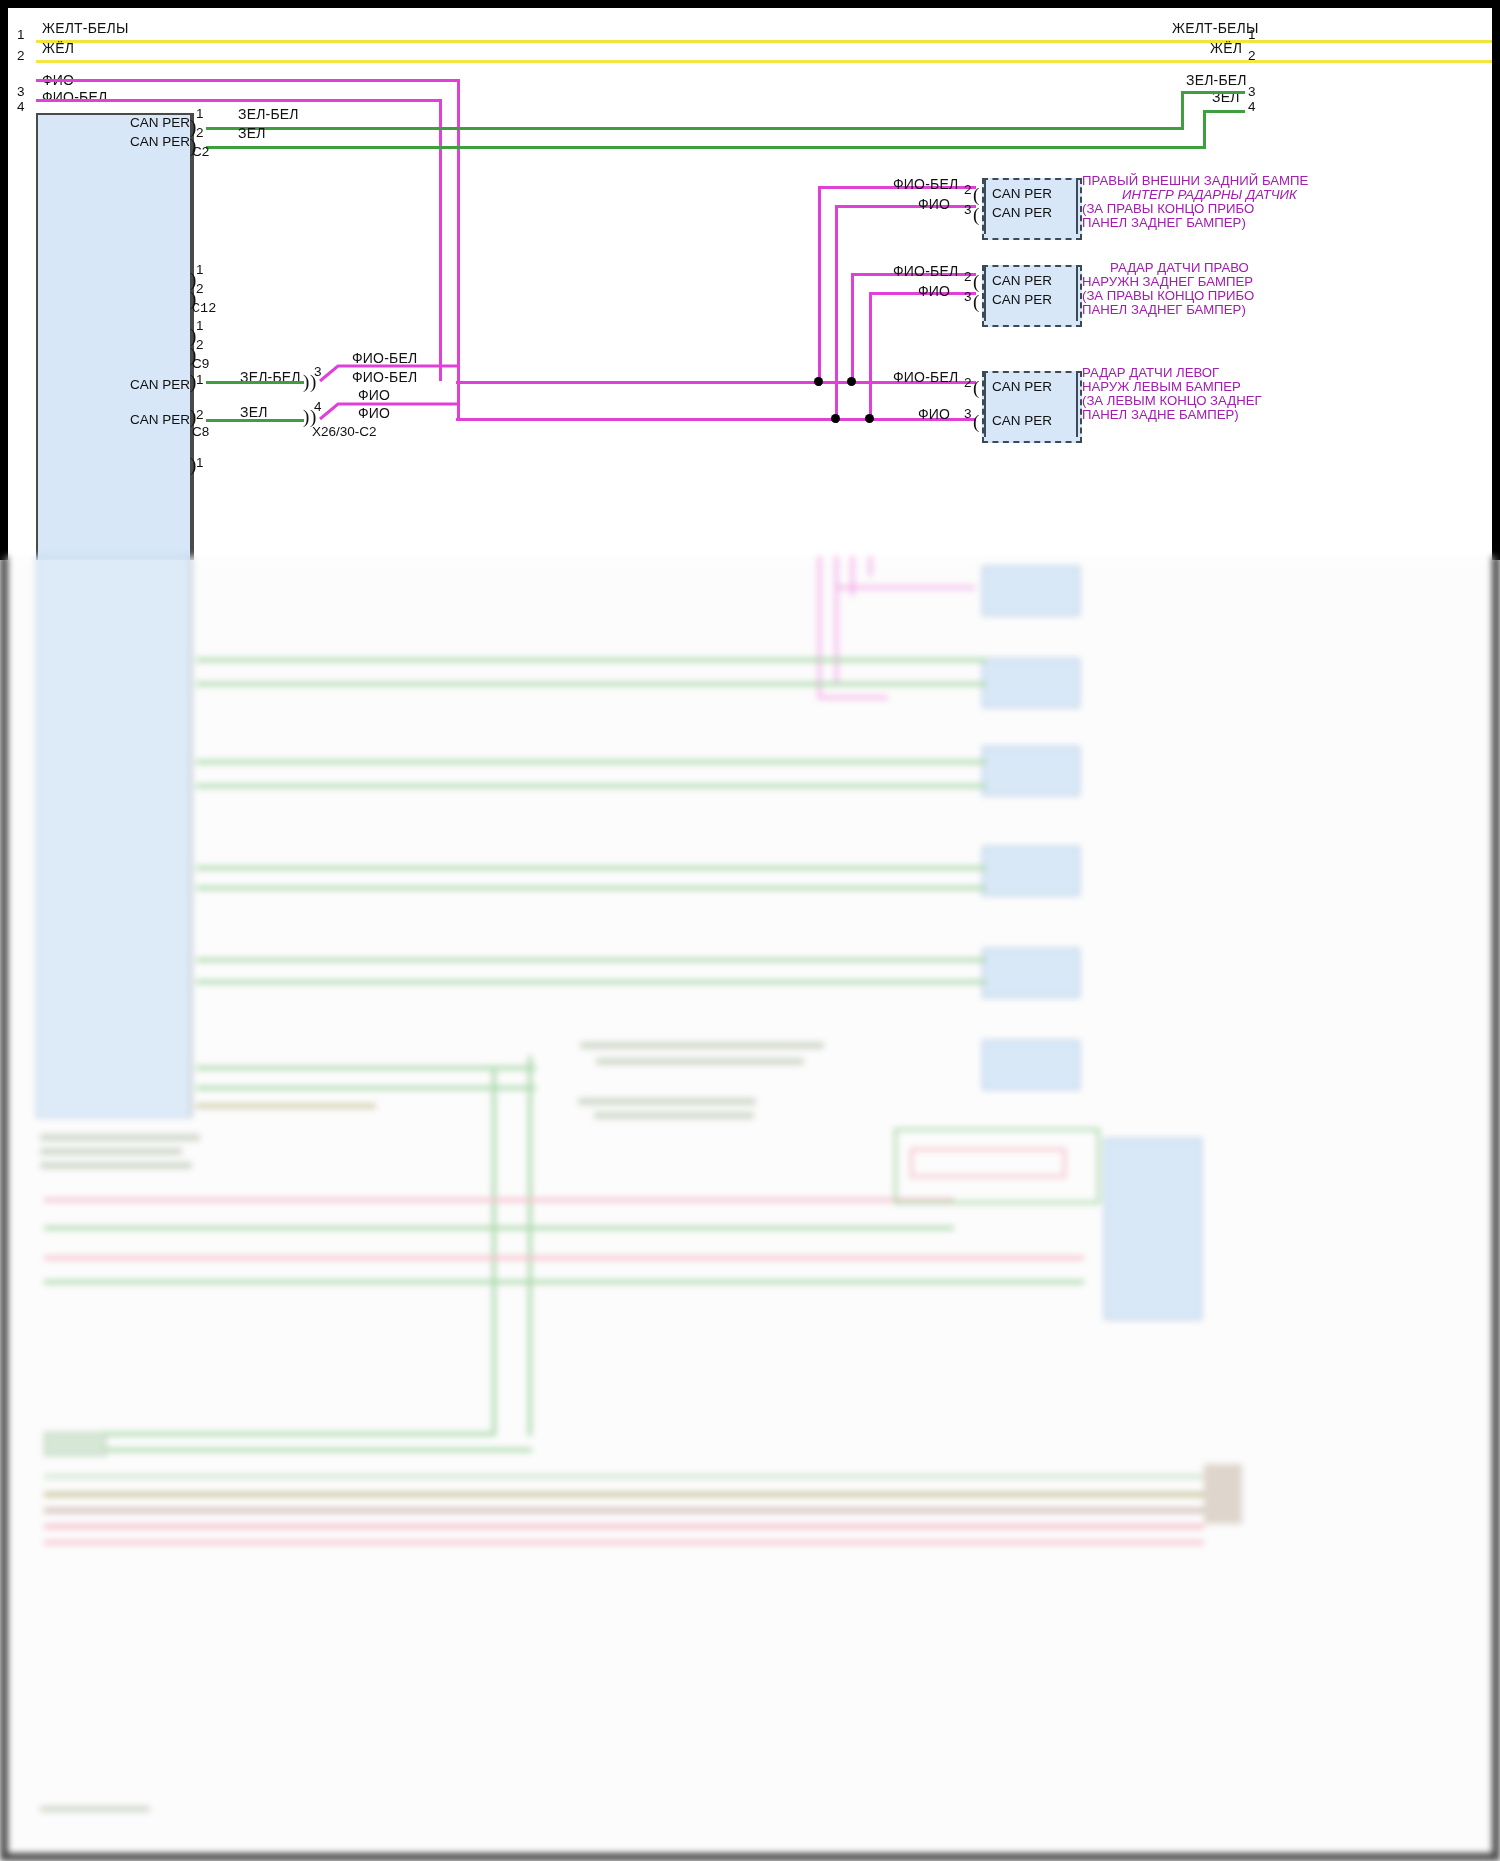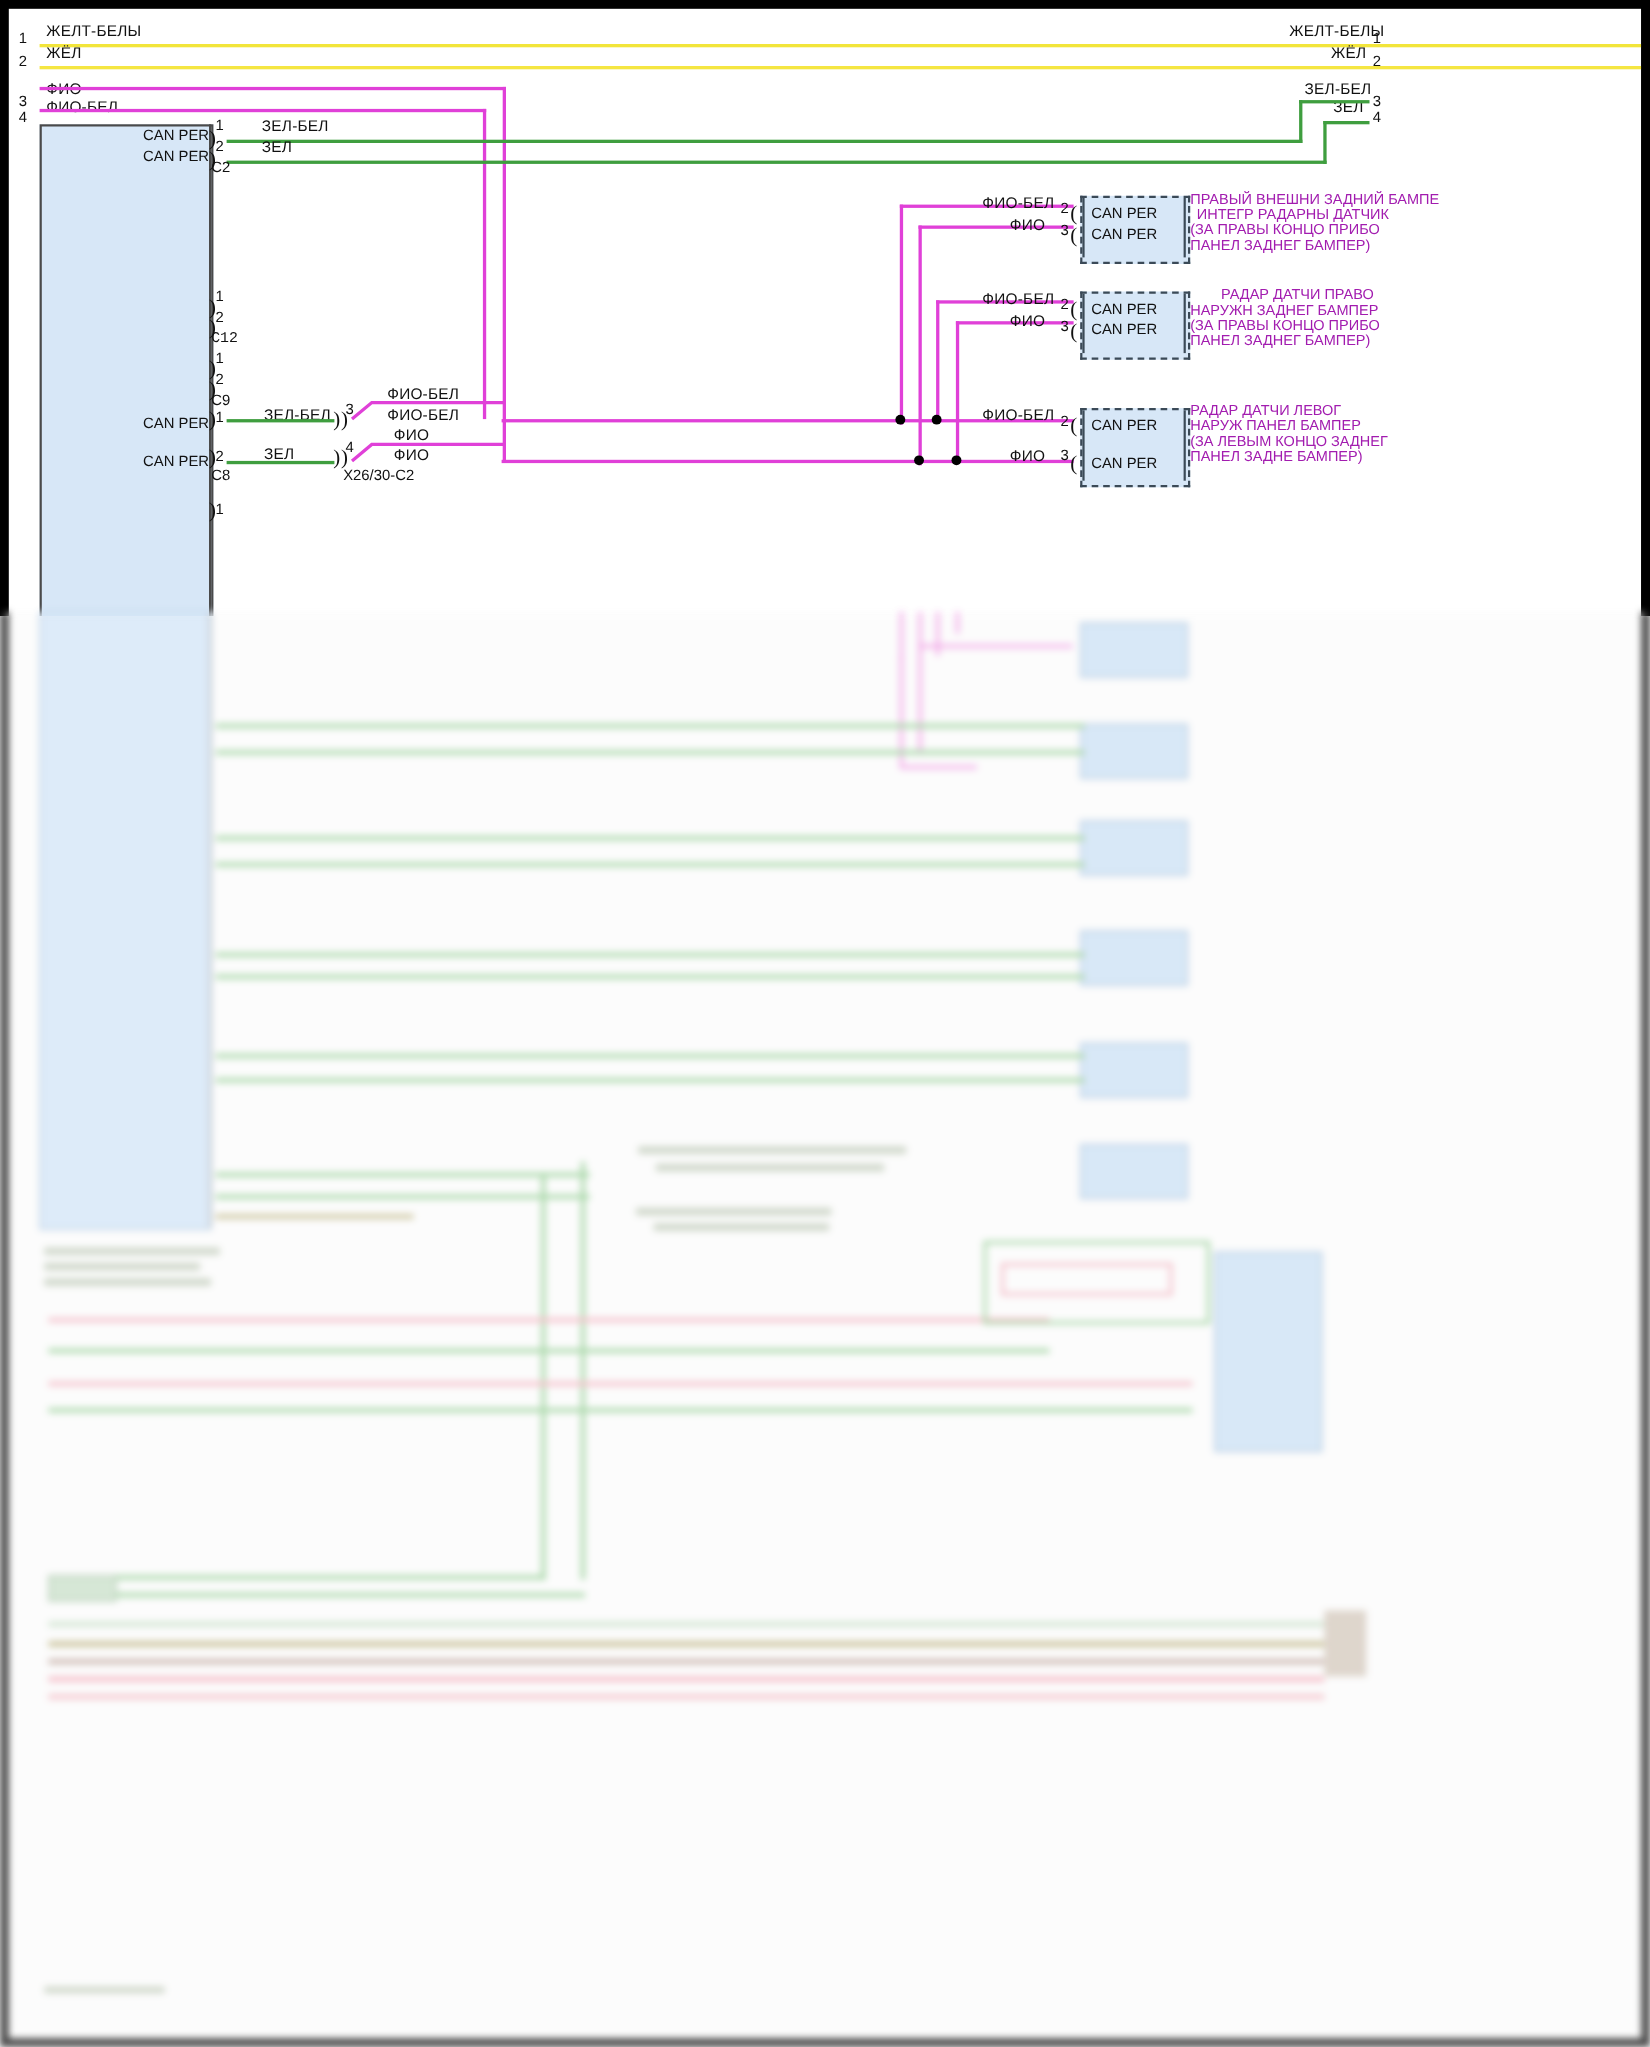--- a/index.html
+++ b/index.html
@@ -179,21 +179,21 @@
     <div class="pin" style="left:964px;top:202px;">3</div>
     <div class="brk" style="left:973px;top:205px;">(</div>
 
     <div class="modbox" style="left:982px;top:178px;width:96px;height:58px;"></div>
     <div class="modbar" style="left:984px;top:180px;height:54px;"></div>
     <div class="modbar" style="left:1076px;top:180px;height:54px;"></div>
     <div class="modtxt" style="left:992px;top:186px;">CAN PER</div>
     <div class="modtxt" style="left:992px;top:205px;">CAN PER</div>
 
     <div class="desc" style="left:1082px;top:174px;">ПРАВЫЙ ВНЕШНИ ЗАДНИЙ БАМПЕ</div>
-    <div class="desc" style="left:1088px;top:188px;">ИНТЕГР РАДАРНЫ ДАТЧИК</div>
+    <div class="desc" style="left:1122px;top:188px;font-style:italic;">ИНТЕГР РАДАРНЫ ДАТЧИК</div>
     <div class="desc" style="left:1082px;top:202px;">(ЗА ПРАВЫ КОНЦО ПРИБО</div>
     <div class="desc" style="left:1082px;top:216px;">ПАНЕЛ ЗАДНЕГ БАМПЕР)</div>
 
     <div class="lbl" style="left:893px;top:263px;">ФИО-БЕЛ</div>
     <div class="pin" style="left:964px;top:269px;">2</div>
     <div class="brk" style="left:973px;top:272px;">(</div>
     <div class="lbl" style="left:918px;top:283px;">ФИО</div>
     <div class="pin" style="left:964px;top:289px;">3</div>
     <div class="brk" style="left:973px;top:292px;">(</div>
 
@@ -215,21 +215,21 @@
     <div class="pin" style="left:964px;top:406px;">3</div>
     <div class="brk" style="left:973px;top:412px;">(</div>
 
     <div class="modbox" style="left:982px;top:371px;width:96px;height:68px;"></div>
     <div class="modbar" style="left:984px;top:373px;height:64px;"></div>
     <div class="modbar" style="left:1076px;top:373px;height:64px;"></div>
     <div class="modtxt" style="left:992px;top:379px;">CAN PER</div>
     <div class="modtxt" style="left:992px;top:413px;">CAN PER</div>
 
     <div class="desc" style="left:1082px;top:366px;">РАДАР ДАТЧИ ЛЕВОГ</div>
-    <div class="desc" style="left:1082px;top:380px;">НАРУЖ ПАНЕЛ БАМПЕР</div>
+    <div class="desc" style="left:1082px;top:380px;">НАРУЖ ЛЕВЫМ БАМПЕР</div>
     <div class="desc" style="left:1082px;top:394px;">(ЗА ЛЕВЫМ КОНЦО ЗАДНЕГ</div>
     <div class="desc" style="left:1082px;top:408px;">ПАНЕЛ ЗАДНЕ БАМПЕР)</div>
 
     <div class="frame-right"></div>
   </div>
 
   <div id="blur">
     <div id="blurbg"></div>
     <div class="frame-left"></div>
     <div class="frame-right"></div>

